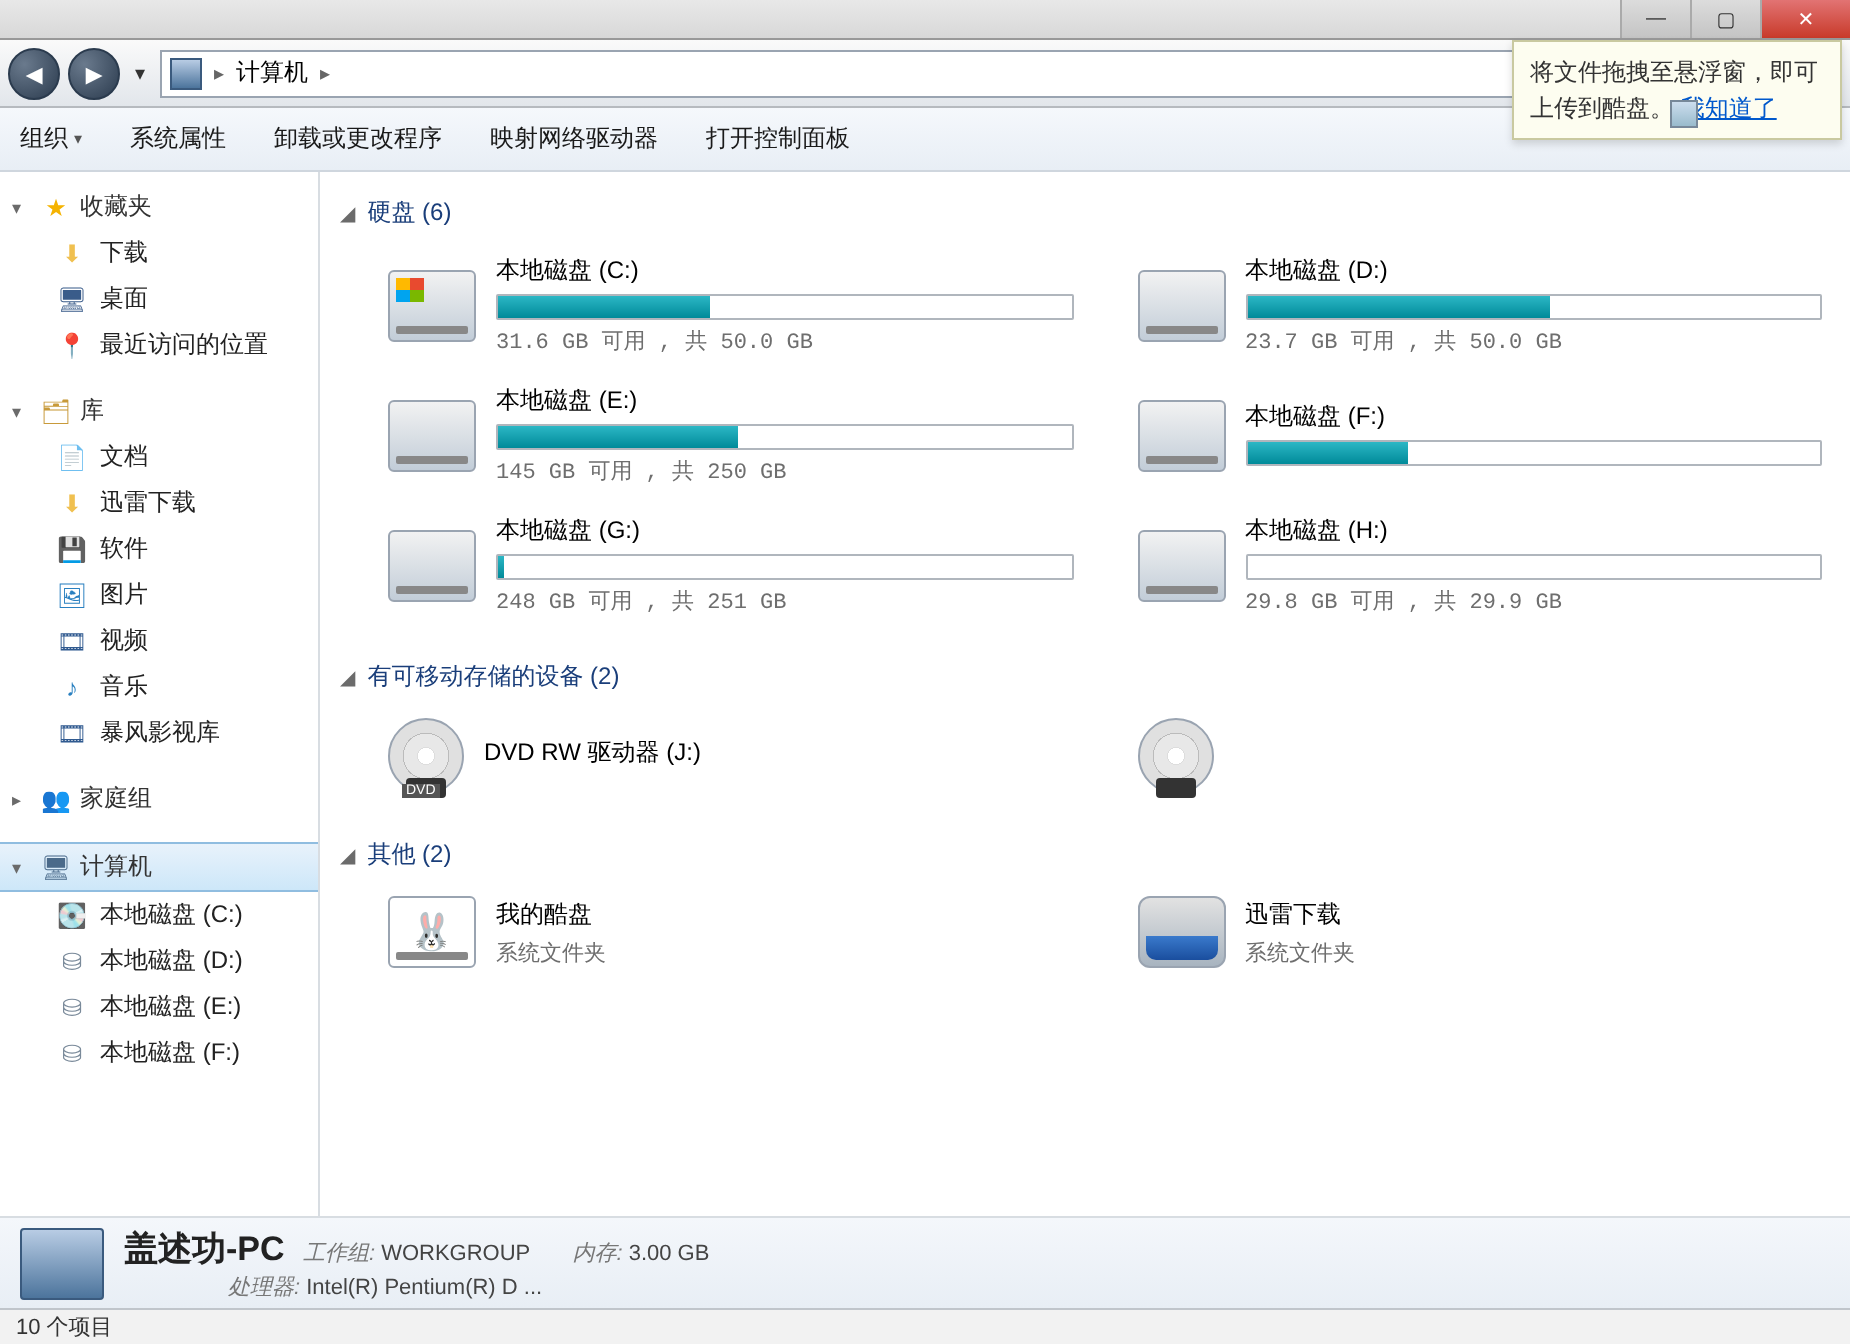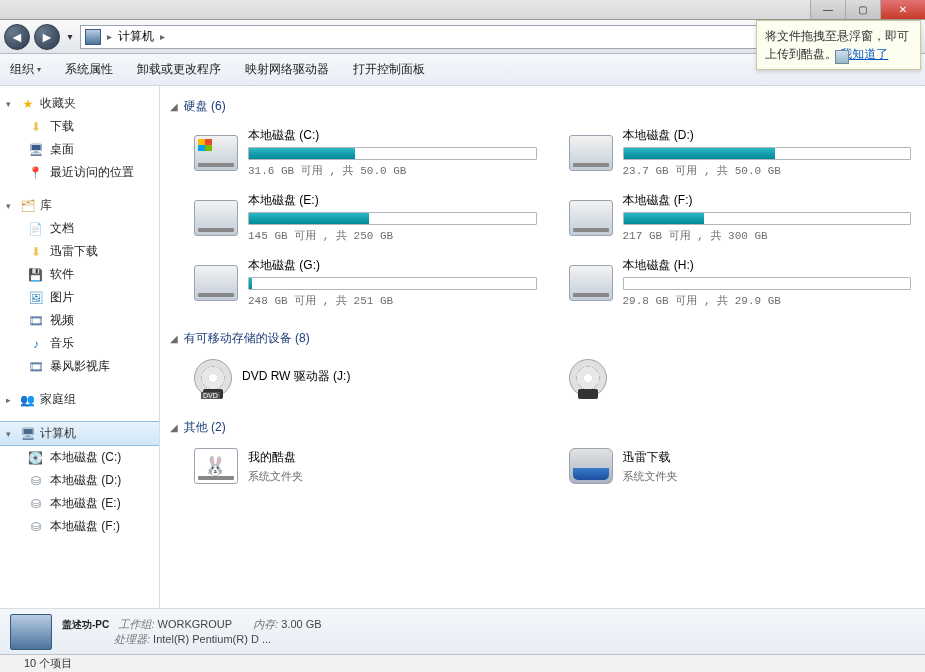--- a/index.html
+++ b/index.html
@@ -66,26 +66,26 @@
 .drive-info { flex:1; }
 .drive-label { color:#000; margin-bottom:3px; }
 .drive-bar { height:13px; background:#fff; border:1px solid #b0b6bd; border-radius:1px; margin-bottom:3px; }
 .drive-fill { height:100%; background:linear-gradient(#2cb7c5,#008a99); }
 .drive-stats { color:#6e6e6e; font-size:11px;font-family:Liberation Mono, monospace; }
 .drive-sub { color:#6e6e6e; font-size:11px; }
 
 
 .details { height:46px; border-top:1px solid #d8dde2; background:linear-gradient(#f4f7fb,#e8eef5); display:flex; align-items:center; padding:4px 10px; gap:10px; font-size:11px; color:#444; }
 .details-icon { width:42px; height:36px; background:linear-gradient(#b8cce4,#4c749c); border:1px solid #3a5a7e; border-radius:2px; }
-.details-text b { font-size:10px; color:#222; }
+.details-text b { font-size:17px; color:#222; }
 .details-kv { display:inline-block; margin-right:18px; }
 .details-kv .k { color:#777;font-style:italic; }
 
 
-.statusbar { height:18px; background:#f2f2f2; border-top:1px solid #c0c5cb; font-size:11px; color:#333; padding:1px 24px; }
+.statusbar { height:18px; background:#f2f2f2; border-top:1px solid #c0c5cb; font-size:11px; color:#333; padding:1px 8px; }
 
 
 .popover { position:absolute; top:20px; right:4px; width:165px; background:#fdfdf0; border:1px solid #c9c9a0; font-size:12px; padding:6px 8px; color:#333; line-height:1.5; z-index:10; box-shadow:0 2px 4px rgba(0,0,0,0.15); }
 .popover a { color:#0058cc; text-decoration:underline; }
 .popover .pin { width:14px; height:14px; position:absolute; bottom:5px; left:78px; background:linear-gradient(#cde,#9bc); border:1px solid #789; }
 </style>
 </head>
 <body>
 
 <div class="titlebar">
@@ -252,21 +252,20 @@
       <div class="drive-stats">145 GB 可用 , 共 250 GB</div>
     </div>
         </div>
         <div class="drive">
     <div class="drive-icon "></div>
     <div class="drive-info">
       <div class="drive-label">本地磁盘 (F:)</div>
       <div class="drive-bar">
               <div class="drive-fill" style="width:28%"></div>
             </div>
-      <div class="drive-stats">217 GB 可用 , 共 300 GB</div>
     </div>
         </div>
         <div class="drive">
     <div class="drive-icon "></div>
     <div class="drive-info">
       <div class="drive-label">本地磁盘 (G:)</div>
       <div class="drive-bar">
               <div class="drive-fill" style="width:1%"></div>
             </div>
       <div class="drive-stats">248 GB 可用 , 共 251 GB</div>
@@ -279,21 +278,21 @@
       <div class="drive-bar">
               <div class="drive-fill" style="width:0%"></div>
             </div>
       <div class="drive-stats">29.8 GB 可用 , 共 29.9 GB</div>
     </div>
         </div>
       </div>
 
     <div class="section-head">
       <span class="chev">◢</span>
-      <span>有可移动存储的设备 (8)</span>
+      <span>有可移动存储的设备 (2)</span>
     </div>
     <div class="drive-grid" id="removable-grid">
         <div class="drive">
     <div class="drive-icon dvd dvdmark"></div>
     <div class="drive-info">
       <div class="drive-label">DVD RW 驱动器 (J:)</div>
     </div>
         </div>
         <div class="drive">
     <div class="drive-icon dvd "></div>

